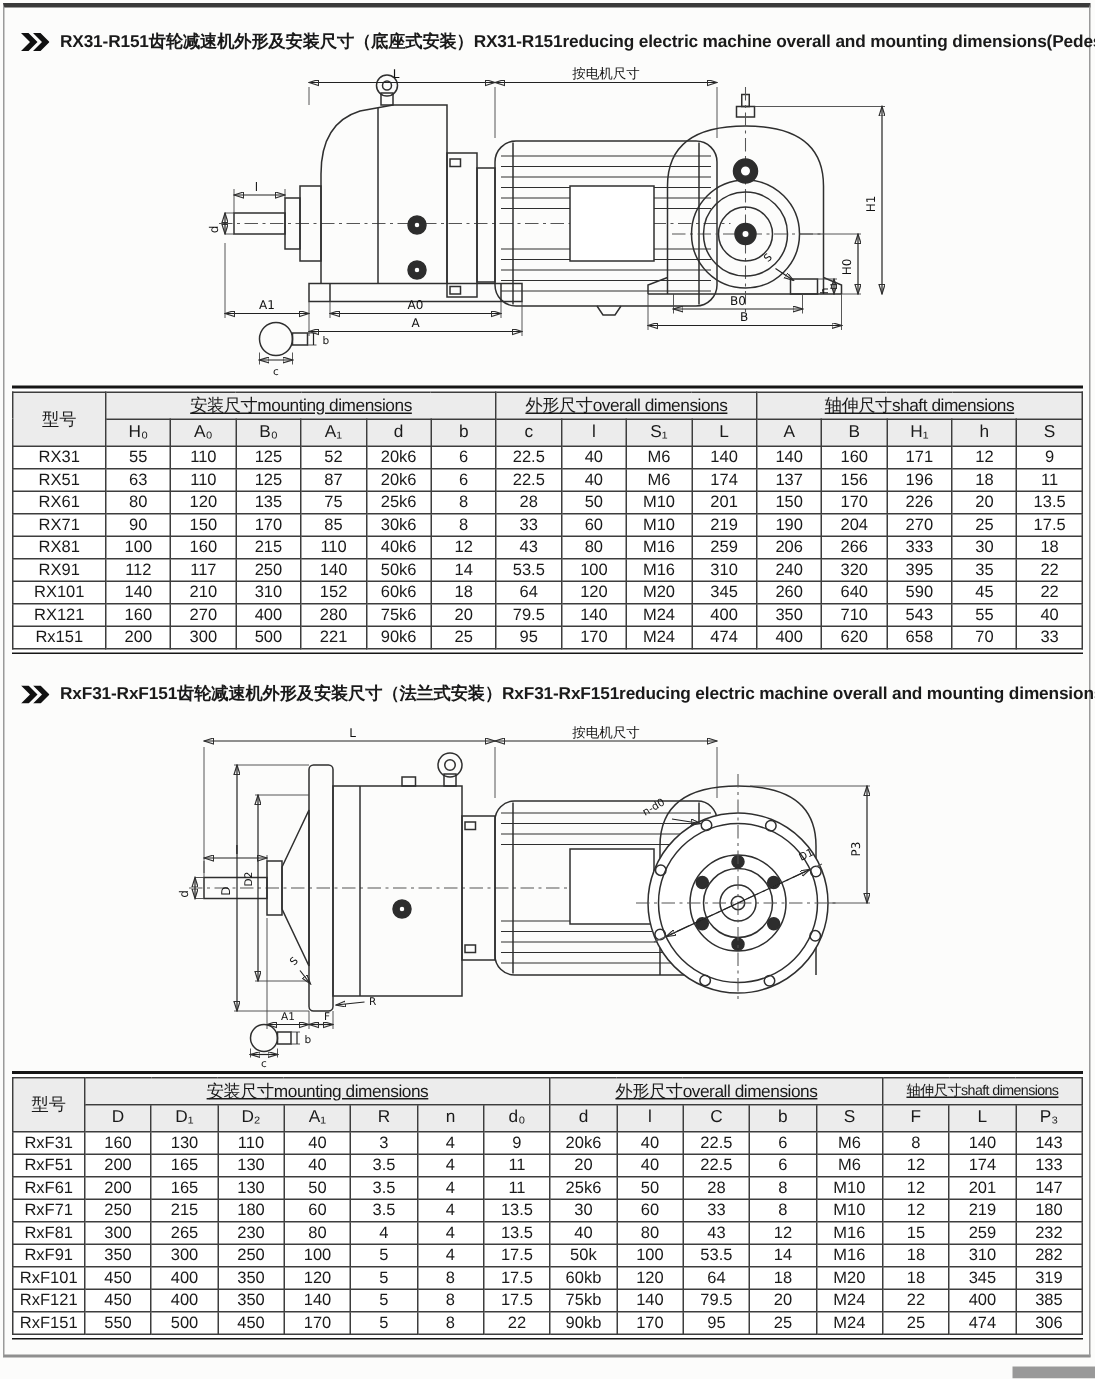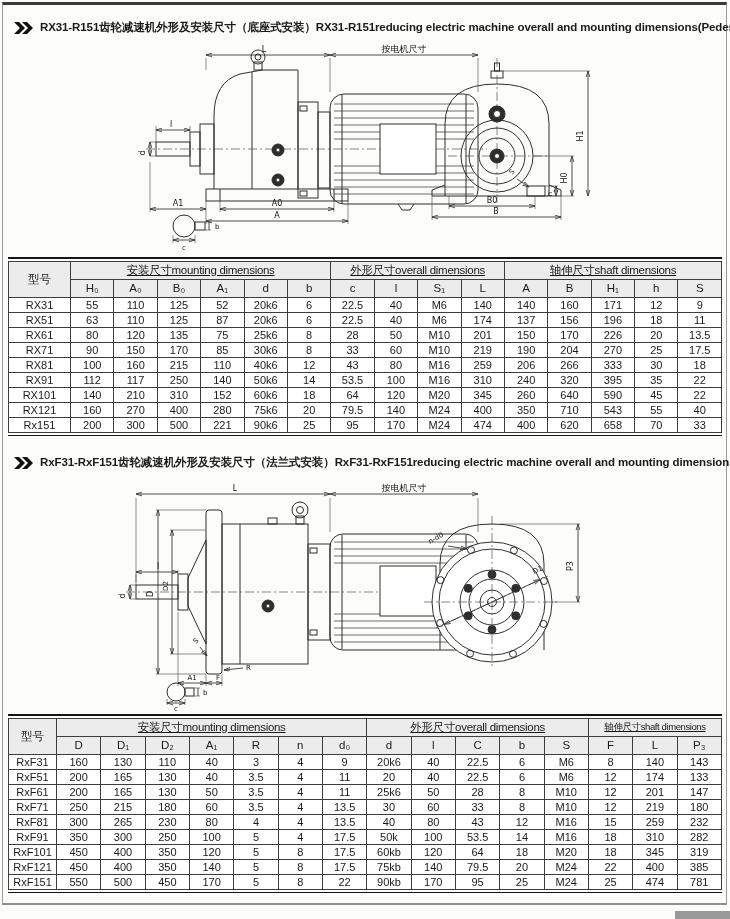--- a/index.html
+++ b/index.html
@@ -686,19 +686,19 @@
           <td>5</td>
           <td>8</td>
           <td>22</td>
           <td>90kb</td>
           <td>170</td>
           <td>95</td>
           <td>25</td>
           <td>M24</td>
           <td>25</td>
           <td>474</td>
-          <td>781</td>
+          <td>306</td>
         </tr>
       </tbody>
     </table>
 </div>
 
 <div class="footer-tab"></div>
 
 </body></html>

